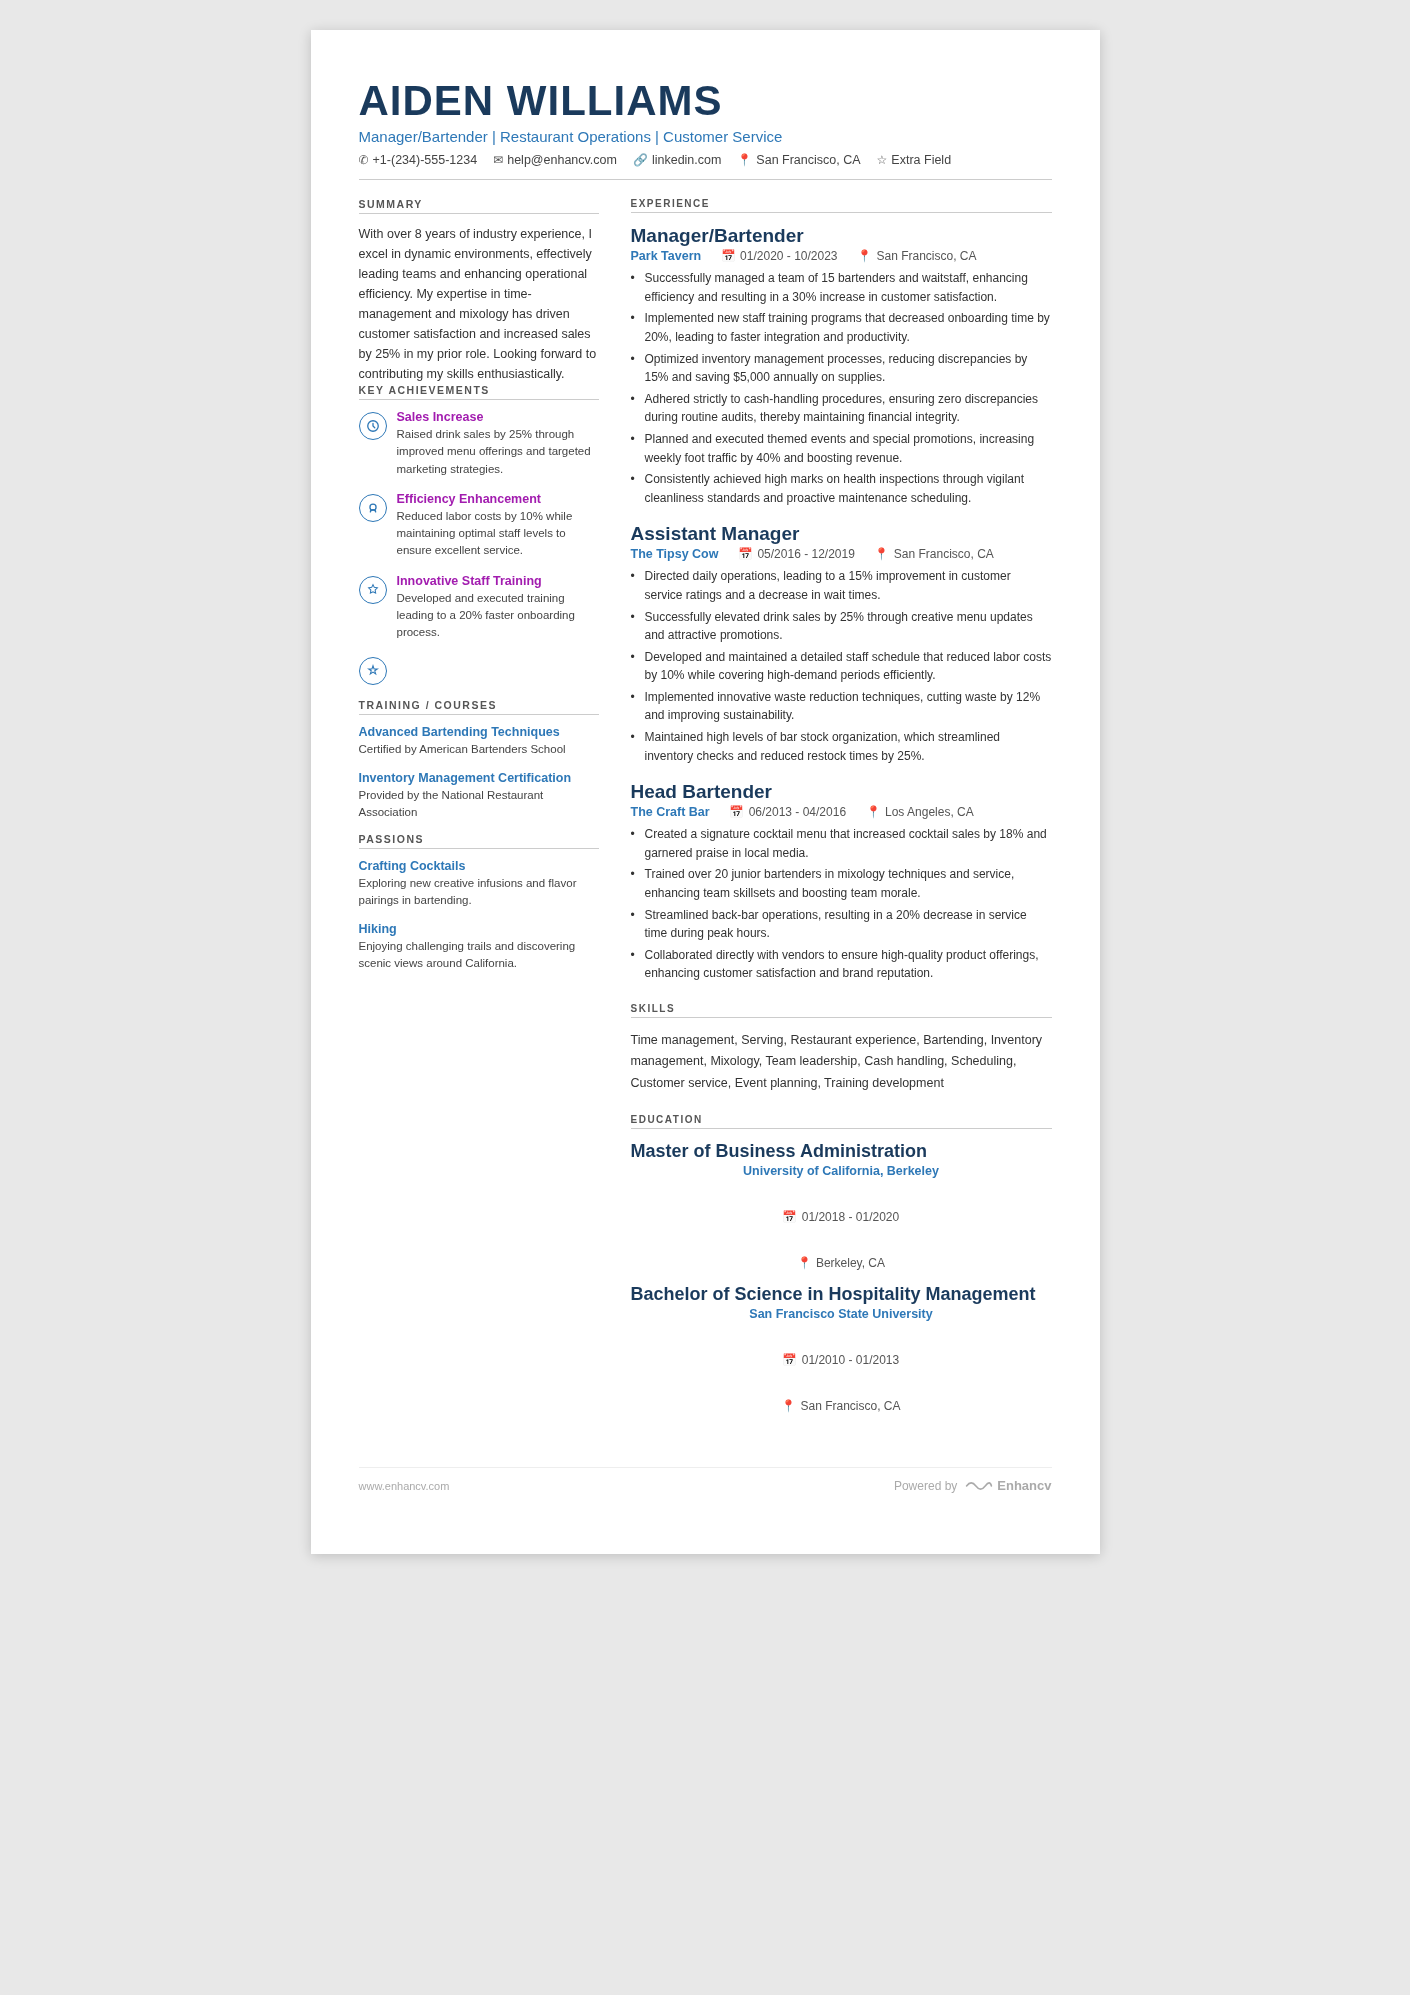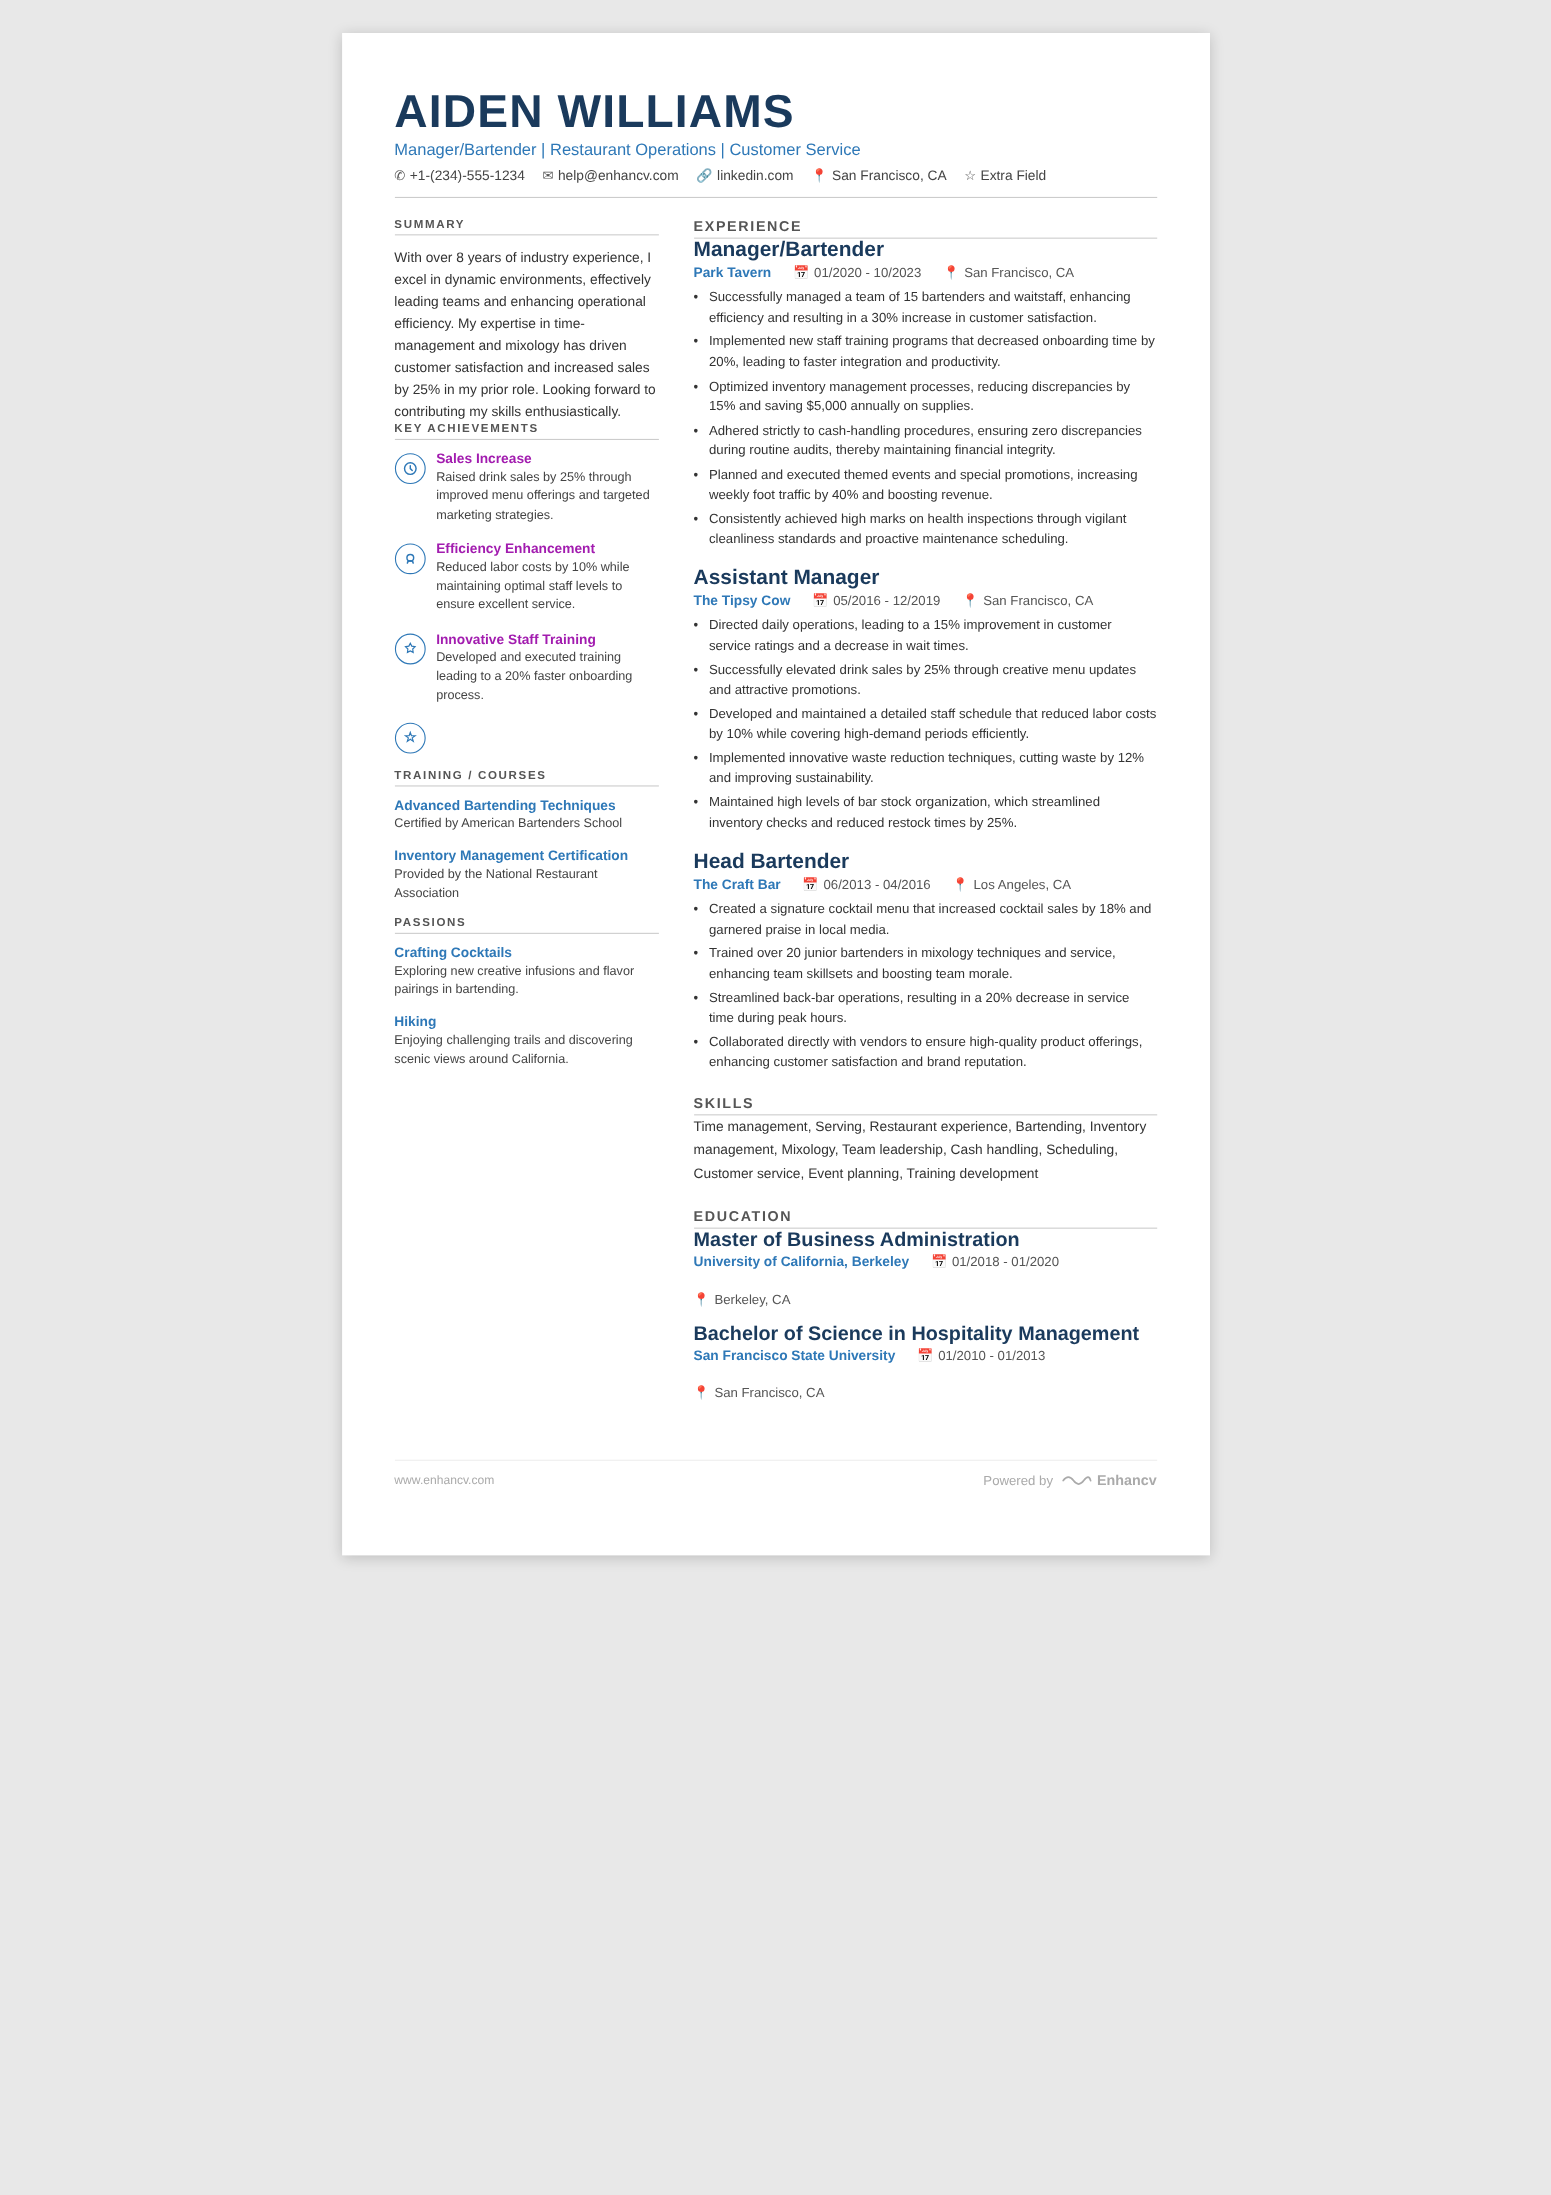--- a/index.html
+++ b/index.html
@@ -223,22 +223,23 @@
     .edu-title {
       font-size: 18px;
       font-weight: 700;
       color: #1a3a5c;
       font-family: 'Arial', sans-serif;
       margin-bottom: 2px;
     }
     .edu-meta-row {
       display: flex;
       align-items: center;
-      gap: 20px;
+      gap: 32px;
       flex-wrap: wrap;
+      flex-direction: column;
     }
     .edu-school {
       font-size: 12.5px;
       color: #2e78b7;
       font-family: 'Arial', sans-serif;
       font-weight: 600;
     }
     .edu-dates {
       font-size: 12px;
       color: #555;
@@ -282,28 +283,29 @@
     .enhancv-logo {
       display: flex;
       align-items: center;
       gap: 4px;
     }
     .divider-icon {
       width: 28px;
       height: 16px;
     }
     .right-section-title {
-      font-size: 13px;
+      font-size: 10px;
       font-weight: 700;
       letter-spacing: 1.5px;
       color: #555;
       font-family: 'Arial', sans-serif;
       text-transform: uppercase;
       border-bottom: 1px solid #ccc;
       padding-bottom: 3px;
+      margin-bottom: 12px;
       margin-top: 20px;
     }
     .right-section-title:first-child {
       margin-top: 0;
     }
   </style>
 </head>
 <body>
 
 <div class="page">

